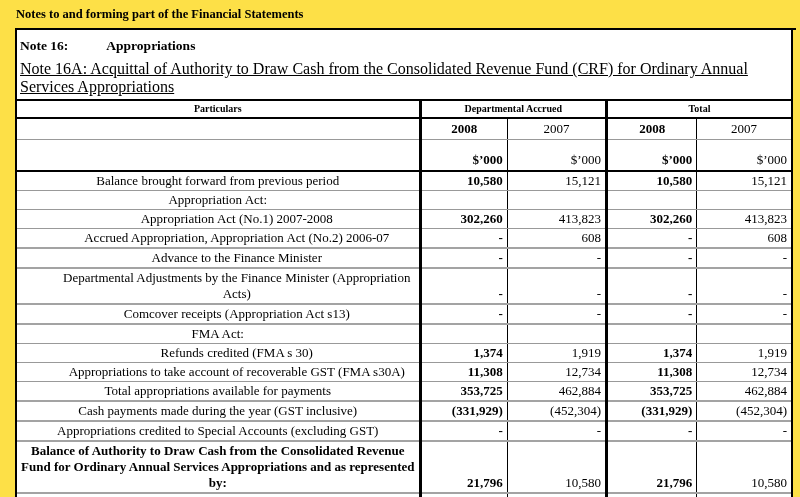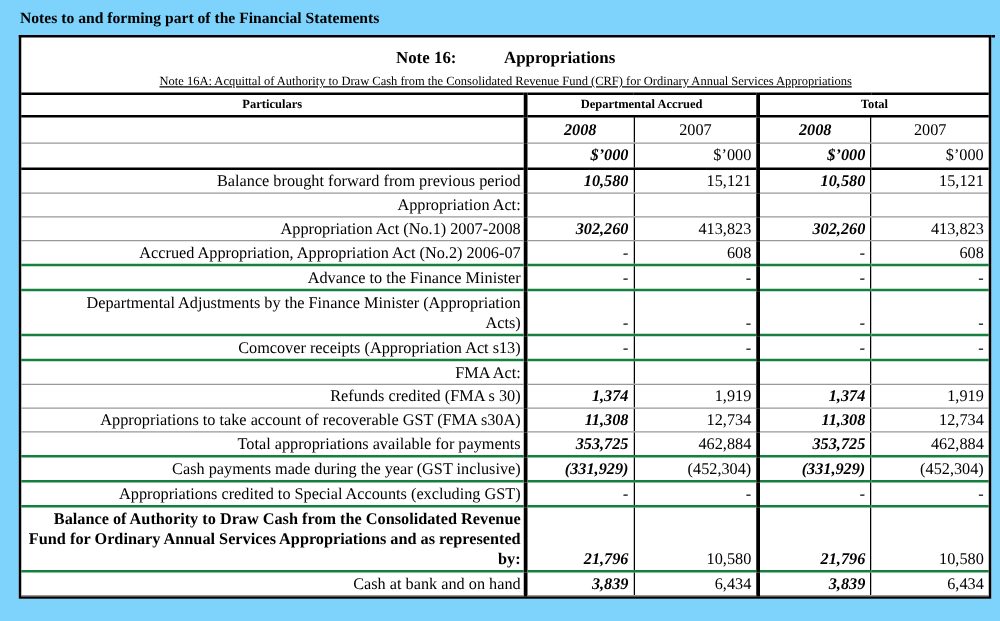--- a/index.html
+++ b/index.html
@@ -4,66 +4,66 @@
 <style>
   * { box-sizing: border-box; }
   html, body { margin: 0; padding: 0; }
   body {
     width: 800px; height: 497px;
     background: #fff;
     font-family: "Liberation Serif", serif;
     color: #000;
     overflow: hidden;
   }
-  .page { position: relative; width: 800px; height: 497px; background: #7dd3fc; }
+  .page { position: relative; width: 800px; height: 497px; background: #fde047; }
 
   .doc-title {
     position: absolute; left: 15px; top: 7px; width: 781px;
     font-weight: bold; font-size: 12.5px;
     border-bottom: 2px solid #000;
     padding: 0 0 6px 1px;
   }
 
   .box {
     position: absolute; left: 15px; top: 28px; width: 778px;
     border: 2px solid #000;
     background: #fff;
   }
 
-  .note-area { padding: 8px 2px 3px 3px; text-align: center; }
+  .note-area { padding: 8px 2px 3px 3px; }
   .note16 { font-weight: bold; font-size: 13.5px; margin-bottom: 6px; }
   .note16 .num { margin-right: 38px; }
-  .note16a { font-size: 10px; }
+  .note16a { font-size: 16px; }
   .note16a span { text-decoration: underline; }
 
   table.grid {
     width: 100%;
     border-collapse: collapse;
     table-layout: fixed;
     border-top: 2px solid #000;
     font-size: 13px;
   }
   th, td { padding: 1px 3px; vertical-align: bottom; font-weight: normal; overflow: hidden; }
 
   tr.hdr1 th { border-bottom: 2px solid #000; font-weight: bold; text-align: center; font-size: 10px; padding: 2px 0 3px 0; }
   tr.hdr2 td { border-bottom: 1px solid #999; text-align: center; padding: 2px 0; }
-  tr.hdr3 td { border-bottom: 2px solid #000; text-align: right; padding: 1px 4px 2px 2px; }
+  tr.hdr3 td { border-bottom: 2px solid #000; text-align: right; padding: 12px 4px 2px 2px; }
 
   .v1 { border-left: 3px solid #000; }
   .v2 { border-left: 1px solid #000; }
   .v3 { border-left: 3px solid #000; }
   .v4 { border-left: 1px solid #000; }
 
   tr.thin  > td { border-bottom: 1px solid #999; }
-  tr.thick > td { border-bottom: 2px solid #15803d; }
-
-  .lbl { text-align: right; line-height: 16px; padding: 1px 2px 1px 2px; }
+  tr.thick > td { border-bottom: 2px solid #a3a3a3; }
+
+  .lbl { text-align: center; line-height: 16px; padding: 1px 2px 1px 2px; }
   .ind { padding-left: 40px; margin-left: 20px; }
   .val { text-align: right; line-height: 16px; padding: 1px 4px 1px 2px; }
-  .b   { font-weight: bold; font-style: italic; }
+  .b   { font-weight: bold; }
   .boldlbl { font-weight: bold; margin-top: 31px; }
 </style>
 </head>
 <body>
 
 <div class="page">
 
   <div class="doc-title">Notes to and forming part of the Financial Statements</div>
 
   <div class="box">

